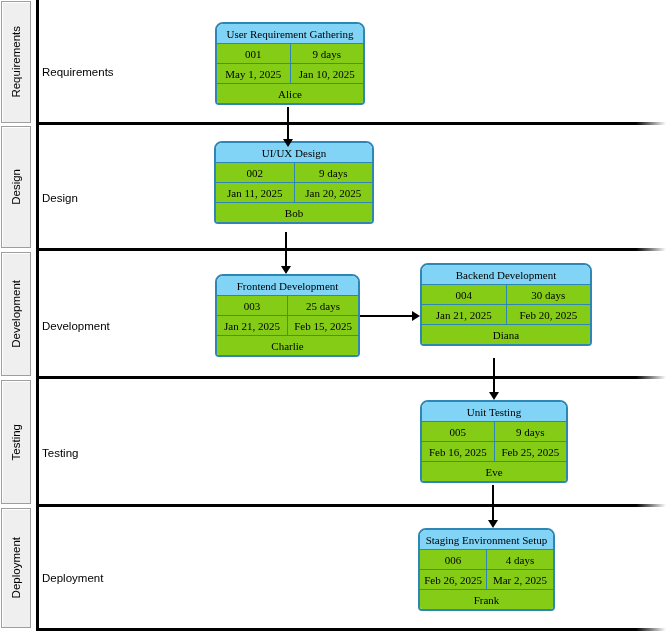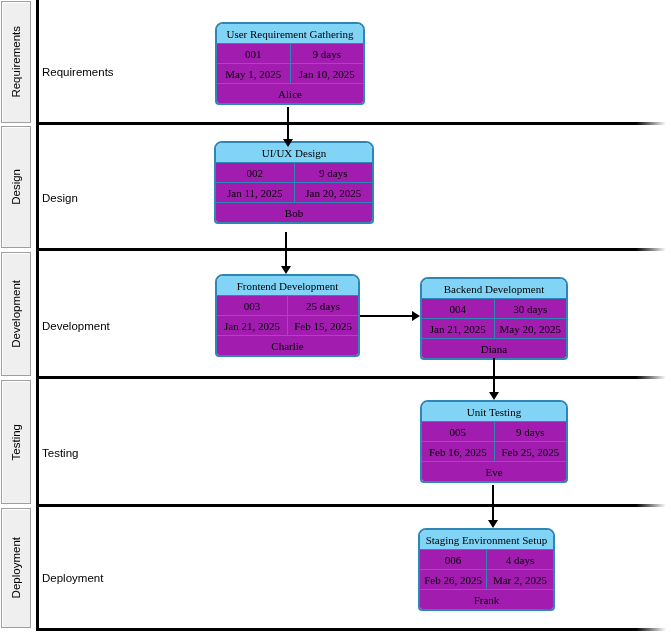--- a/index.html
+++ b/index.html
@@ -51,21 +51,21 @@
     background:var(--task-header-fill,#81d4f5);
     display:flex;align-items:center;justify-content:center;
     white-space:nowrap;
   }
   .task-row{
     display:flex;height:19px;
     border-top:1.5px solid var(--task-border,#2e86b5);
   }
   .task-row .cell{
     flex:1;display:flex;align-items:center;justify-content:center;
-    white-space:nowrap;background:#a21caf;
+    white-space:nowrap;background:#84cc16;
   }
   .task-row.two .cell:first-child{
     border-right:1.5px solid var(--task-border,#2e86b5);
   }
   
   .conn-line{position:absolute;background:var(--connector,#000);}
   .head-down{
     position:absolute;width:0;height:0;
     border-left:5px solid transparent;border-right:5px solid transparent;
     border-top:8px solid var(--connector,#000);
@@ -148,29 +148,29 @@
     </div>
     <div class="task-row two">
       <div class="cell">Jan 21, 2025</div>
       <div class="cell">Feb 15, 2025</div>
     </div>
     <div class="task-row">
       <div class="cell">Charlie</div>
     </div>
   </div>
 
-  <div class="task-card" style="left:420px;top:277px;width:148px">
+  <div class="task-card" style="left:420px;top:263px;width:172px">
     <div class="task-header">Backend Development</div>
     <div class="task-row two">
       <div class="cell">004</div>
       <div class="cell">30 days</div>
     </div>
     <div class="task-row two">
       <div class="cell">Jan 21, 2025</div>
-      <div class="cell">May 20, 2025</div>
+      <div class="cell">Feb 20, 2025</div>
     </div>
     <div class="task-row">
       <div class="cell">Diana</div>
     </div>
   </div>
 
   <div class="task-card" style="left:420px;top:400px;width:148px">
     <div class="task-header">Unit Testing</div>
     <div class="task-row two">
       <div class="cell">005</div>

